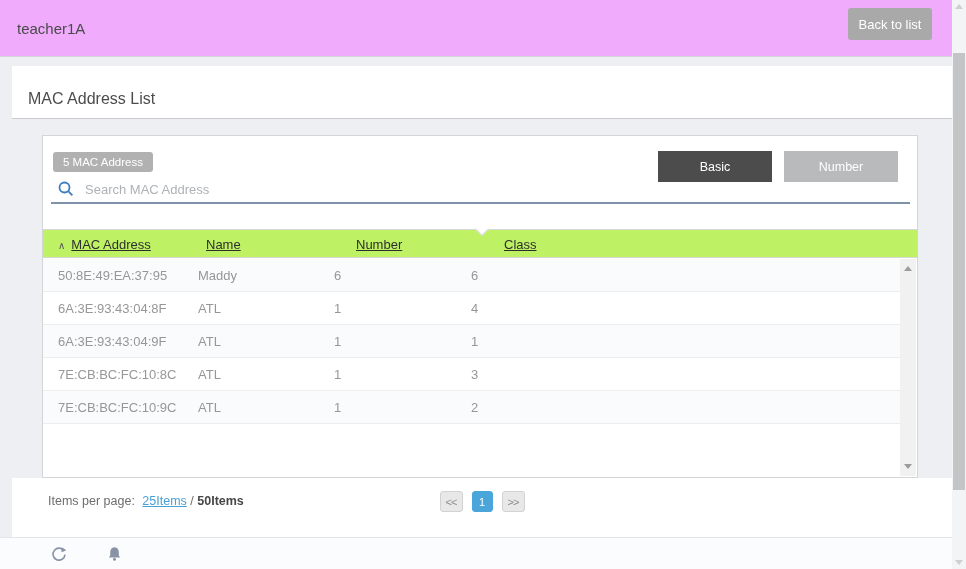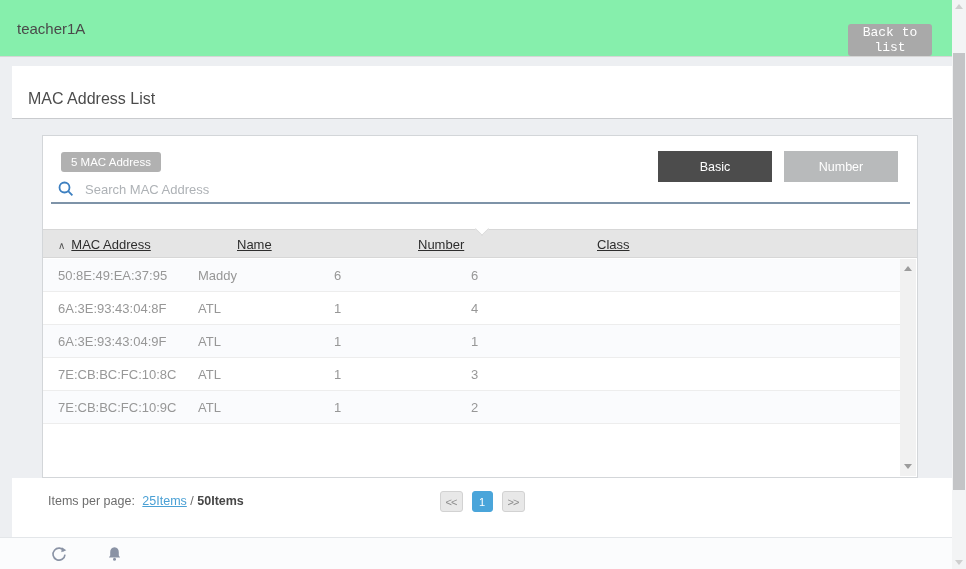--- a/index.html
+++ b/index.html
@@ -1,42 +1,42 @@
 <!DOCTYPE html>
 <html><head>
 <meta charset="utf-8">
 <style>
   * { margin:0; padding:0; box-sizing:border-box; }
   html,body { width:966px; height:569px; overflow:hidden; }
   body { font-family:"Liberation Sans","DejaVu Sans",sans-serif; background:#edeff2; position:relative; }
 
   
-  .navbar { position:absolute; left:0; top:0; width:952px; height:57px; background:#86efac; border-bottom:1px solid #d6d6d6; }
+  .navbar { position:absolute; left:0; top:0; width:952px; height:57px; background:#f0abfc; border-bottom:1px solid #d6d6d6; }
   .username { position:absolute; left:17px; top:20px; font-size:15px; color:#4a4a4a; }
-  .back-btn { position:absolute; right:20px; top:24px; width:84px; height:32px; background:#a9a9a9; color:#fff; font-size:13px; border:none; border-radius:3px; cursor:pointer; font-family:Liberation Mono, monospace; }
+  .back-btn { position:absolute; right:20px; top:8px; width:84px; height:32px; background:#a9a9a9; color:#fff; font-size:13px; border:none; border-radius:3px; cursor:pointer; font-family:Liberation Sans, sans-serif; }
 
   
   .title-band { position:absolute; left:12px; top:66px; width:940px; height:53px; background:#fff; border-bottom:1px solid #c9cbce;text-align:right; }
   .page-title { position:absolute; left:16px; bottom:10px; font-size:16px; color:#4c4c4c; }
 
   
   .card { position:absolute; left:42px; top:135px; width:876px; height:343px; background:#fff; border:1px solid #d3d6d9; }
-  .badge { position:absolute; left:18px; top:16px; background:#b1b1b1; color:#fff; font-size:11.5px; padding:4px 10px; border-radius:3px; }
+  .badge { position:absolute; left:10px; top:16px; background:#b1b1b1; color:#fff; font-size:11.5px; padding:4px 10px; border-radius:3px; }
   .toggle { position:absolute; right:19px; top:15px; display:flex; gap:12px; }
   .toggle button { width:114px; height:31px; border:none; color:#fff; font-size:12.5px; cursor:pointer; font-family:inherit; }
   .toggle .basic { background:#4c4c4c; }
   .toggle .detail { background:#b8babb; }
 
   .search-row { position:absolute; left:8px; top:40px; width:859px; height:28px; border-bottom:2px solid #7e93a8; display:flex; align-items:center; }
   .search-row svg { margin-left:7px; flex:0 0 auto; }
   .search-row input { border:none; outline:none; background:transparent; margin-left:11px; width:400px; font-size:13px; color:#333; font-family:inherit; }
   .search-row input::placeholder { color:#aeb2b6; }
 
   
-  .thead { position:absolute; left:0; right:0; top:93px; height:29px; border-top:1px solid #d7d7d7; border-bottom:1px solid #d7d7d7; display:grid; grid-template-columns:148px 150px 148px auto; align-items:center; padding-left:15px; background:#e5e5e5;gap:31px; }
+  .thead { position:absolute; left:0; right:0; top:93px; height:29px; border-top:1px solid #d7d7d7; border-bottom:1px solid #d7d7d7; display:grid; grid-template-columns:148px 150px 148px auto; align-items:center; padding-left:15px; background:#bef264; }
   .thead a { color:#2e2e2e; font-size:13px; text-decoration:underline; cursor:pointer; }
   .sort-caret { font-size:10px; color:#555; margin-right:6px; }
   .notch { position:absolute; left:434px; top:-6px; width:10px; height:10px; background:#fff; transform:rotate(45deg); border-right:1px solid #d7d7d7; border-bottom:1px solid #d7d7d7; }
 
   .tbody { position:absolute; left:0; right:17px; top:123px; bottom:1px; background:#fff; }
   .trow { height:33px; display:grid; grid-template-columns:140px 136px 137px auto; align-items:center; padding-left:15px; border-bottom:1px solid #ededed; font-size:13px; color:#979797; cursor:pointer; }
   .trow:nth-child(odd) { background:#fafbfd; }
 
   
   .inner-scroll { position:absolute; top:123px; bottom:1px; right:1px; width:16px; background:#f1f1f1; }

